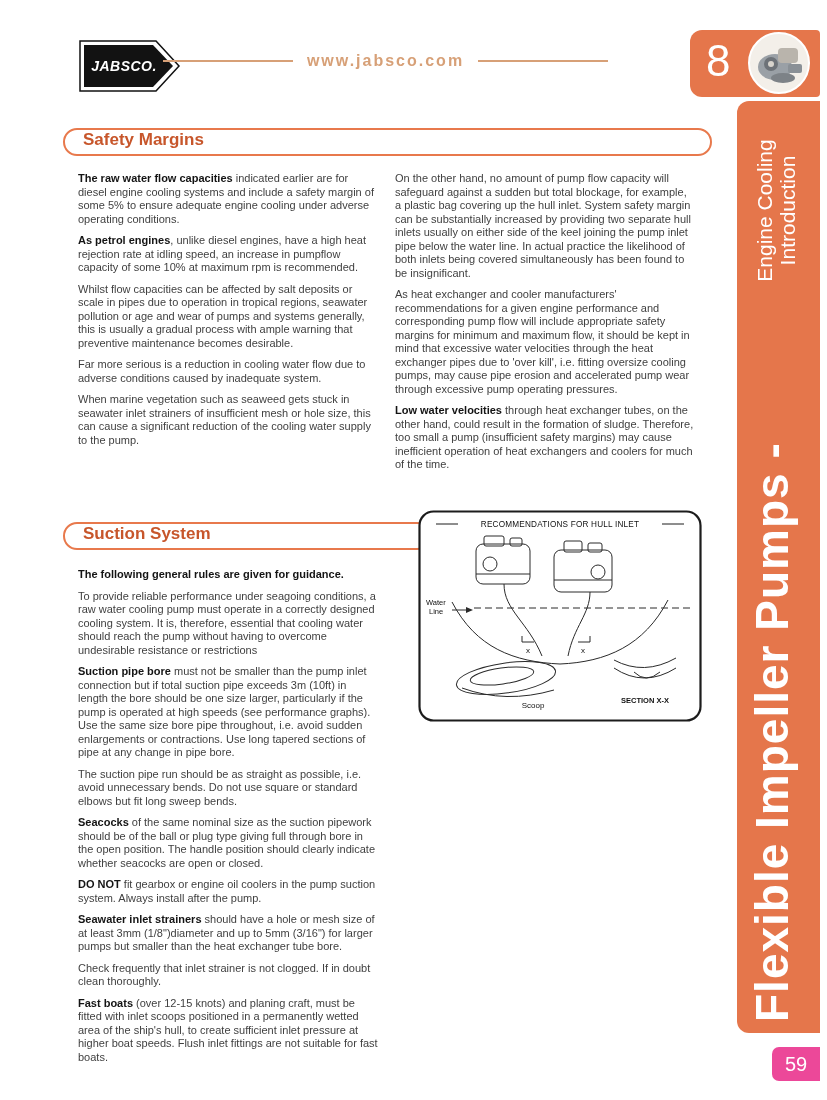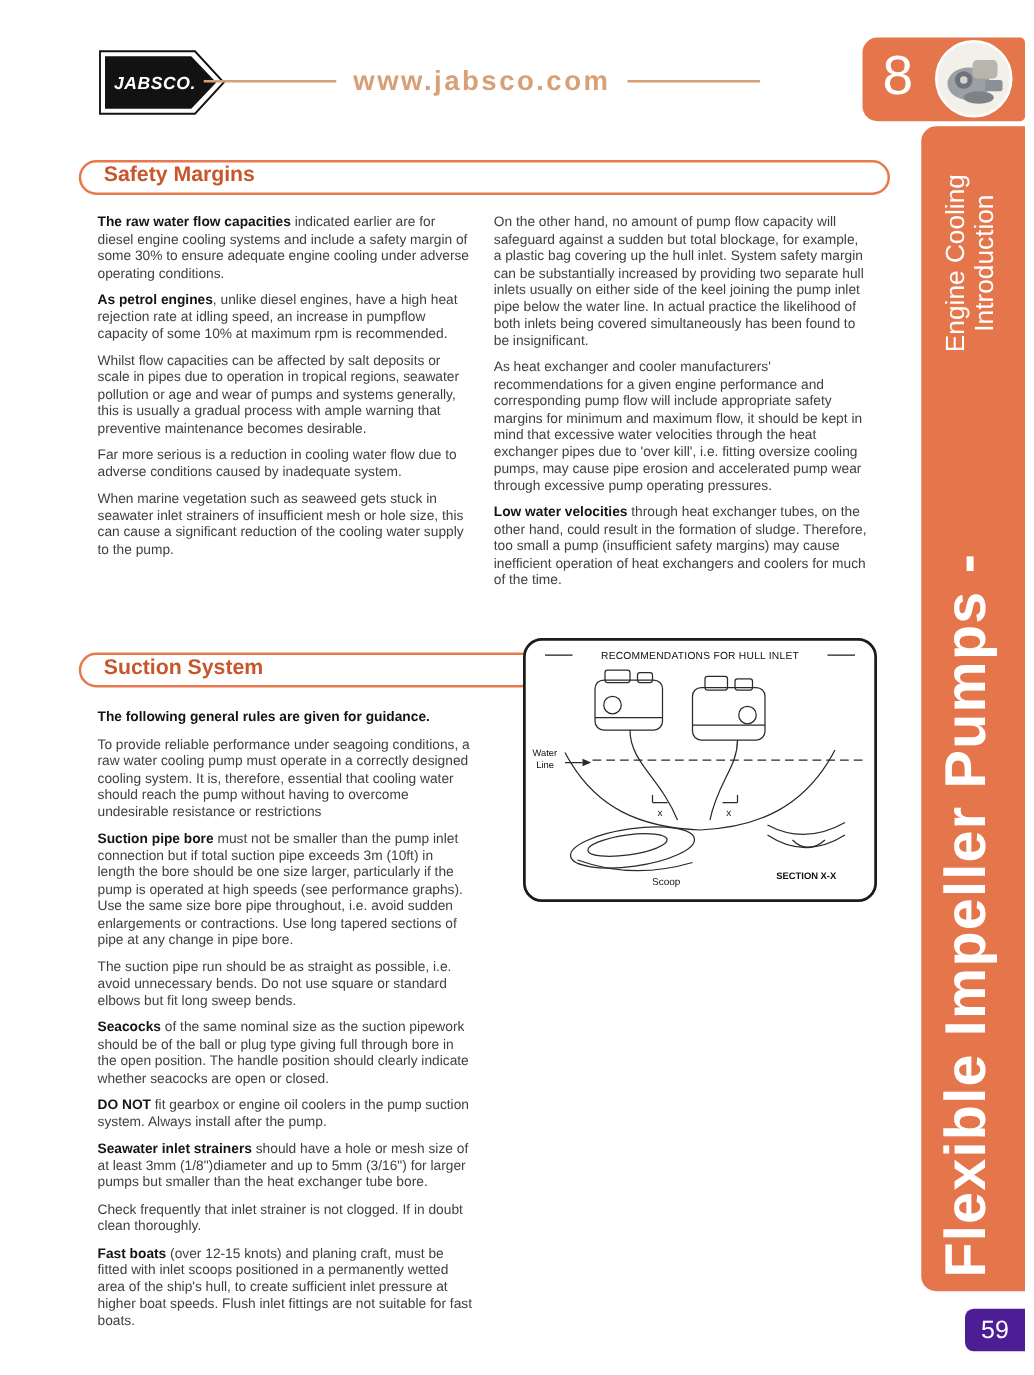--- a/index.html
+++ b/index.html
@@ -5,39 +5,39 @@
   * { box-sizing: border-box; }
   html,body { margin:0; padding:0; }
   body {
     width:827px; height:1100px; position:relative; background:#ffffff;
     font-family:"Liberation Sans", sans-serif; overflow:hidden;
   }
   
   .logo-wrap { position:absolute; left:40px; top:40px; width:102px; height:52px;margin-left:39px; }
   .site-row { position:absolute; left:163px; top:52px; width:445px; display:flex; align-items:center; gap:14px; }
   .site-row .rule { flex:1; height:2px; background:#d7a077; }
-  .site-text { font-size:22px; font-weight:bold; color:#d7a077; letter-spacing:2px; white-space:nowrap; }
+  .site-text { font-size:16px; font-weight:bold; color:#d7a077; letter-spacing:2px; white-space:nowrap; }
 
   
   .chapter-box { position:absolute; left:690px; top:30px; width:130px; height:67px;
     background:#e5764b; border-radius:12px 4px 4px 12px; }
   .chapter-num { position:absolute; left:16px; top:6px; font-size:44px; color:#fff; font-weight:normal; }
   .pump-circle { position:absolute; right:10px; top:2px; width:62px; height:62px; border-radius:50%;
     background:#f3efe9; border:2px solid #fff; overflow:hidden; }
 
   .band { position:absolute; left:737px; top:101px; width:83px; height:932px;
     background:#e5764b; border-radius:12px 0 0 12px; }
   .band-sub { position:absolute; left:753px; top:318px; width:215px; text-align:center;
     transform:rotate(-90deg); transform-origin:left top;
     color:#fff; font-size:21px; line-height:23px; }
   .band-title { position:absolute; left:745px; top:1022px; transform:rotate(-90deg);
     transform-origin:left top; white-space:nowrap;
     color:#fff; font-size:46px; font-weight:bold; letter-spacing:1px; }
   .page-num-badge { position:absolute; left:772px; top:1047px; width:48px; height:34px;
-    background:#4c1d95; border-radius:7px 0 0 7px; color:#fff; font-size:20px;
+    background:#ec4899; border-radius:7px 0 0 7px; color:#fff; font-size:20px;
     display:flex; align-items:center; justify-content:center; }
 
   
   .section-header { position:absolute; height:28px; border:2.5px solid #e8794c; border-radius:14px;
     display:flex; padding-left:18px; background:#fff;
     color:#c7562b; font-weight:bold; font-size:17px; }
   #safety-header  { left:63px; top:128px; width:649px; }
   #suction-header { left:63px; top:522px; width:368px; }
 
   
@@ -90,21 +90,21 @@
     <div>Introduction</div>
   </div>
   <div class="band-title">Flexible Impeller Pumps -</div>
   <div class="page-num-badge">59</div>
 
   <div id="safety-header" class="section-header">
     <span>Safety Margins</span>
   </div>
 
   <div id="safety-left" class="col">
-    <p><strong>The raw water flow capacities</strong><span> indicated earlier are for diesel engine cooling systems and include a safety margin of some 30% to ensure adequate engine cooling under adverse operating conditions.</span></p>
+    <p><strong>The raw water flow capacities</strong><span> indicated earlier are for diesel engine cooling systems and include a safety margin of some 5% to ensure adequate engine cooling under adverse operating conditions.</span></p>
     <p><strong>As petrol engines</strong><span>, unlike diesel engines, have a high heat rejection rate at idling speed, an increase in pumpflow capacity of some 10% at maximum rpm is recommended.</span></p>
     <p><strong></strong><span>Whilst flow capacities can be affected by salt deposits or scale in pipes due to operation in tropical regions, seawater pollution or age and wear of pumps and systems generally, this is usually a gradual process with ample warning that preventive maintenance becomes desirable.</span></p>
     <p><strong></strong><span>Far more serious is a reduction in cooling water flow due to adverse conditions caused by inadequate system.</span></p>
     <p><strong></strong><span>When marine vegetation such as seaweed gets stuck in seawater inlet strainers of insufficient mesh or hole size, this can cause a significant reduction of the cooling water supply to the pump.</span></p>
   </div>
 
   <div id="safety-right" class="col">
     <p><strong></strong><span>On the other hand, no amount of pump flow capacity will safeguard against a sudden but total blockage, for example, a plastic bag covering up the hull inlet. System safety margin can be substantially increased by providing two separate hull inlets usually on either side of the keel joining the pump inlet pipe below the water line. In actual practice the likelihood of both inlets being covered simultaneously has been found to be insignificant.</span></p>
     <p><strong></strong><span>As heat exchanger and cooler manufacturers' recommendations for a given engine performance and corresponding pump flow will include appropriate safety margins for minimum and maximum flow, it should be kept in mind that excessive water velocities through the heat exchanger pipes due to 'over kill', i.e. fitting oversize cooling pumps, may cause pipe erosion and accelerated pump wear through excessive pump operating pressures.</span></p>
     <p><strong>Low water velocities</strong><span> through heat exchanger tubes, on the other hand, could result in the formation of sludge. Therefore, too small a pump (insufficient safety margins) may cause inefficient operation of heat exchangers and coolers for much of the time.</span></p>

